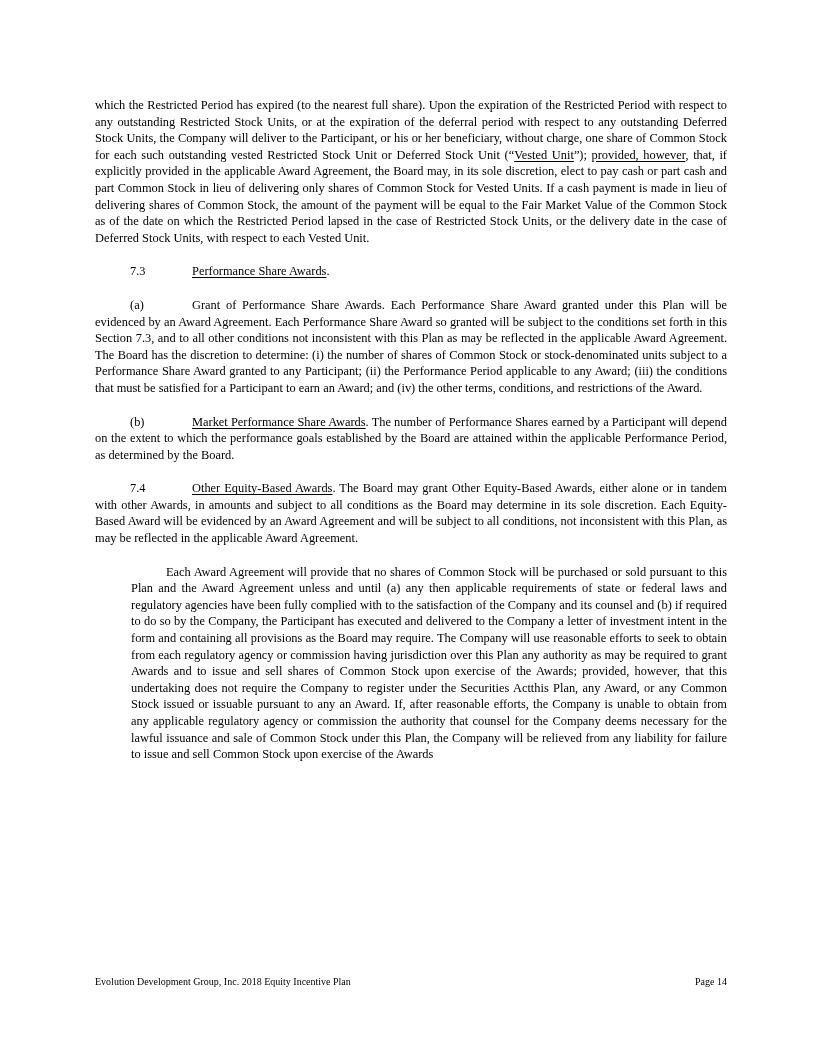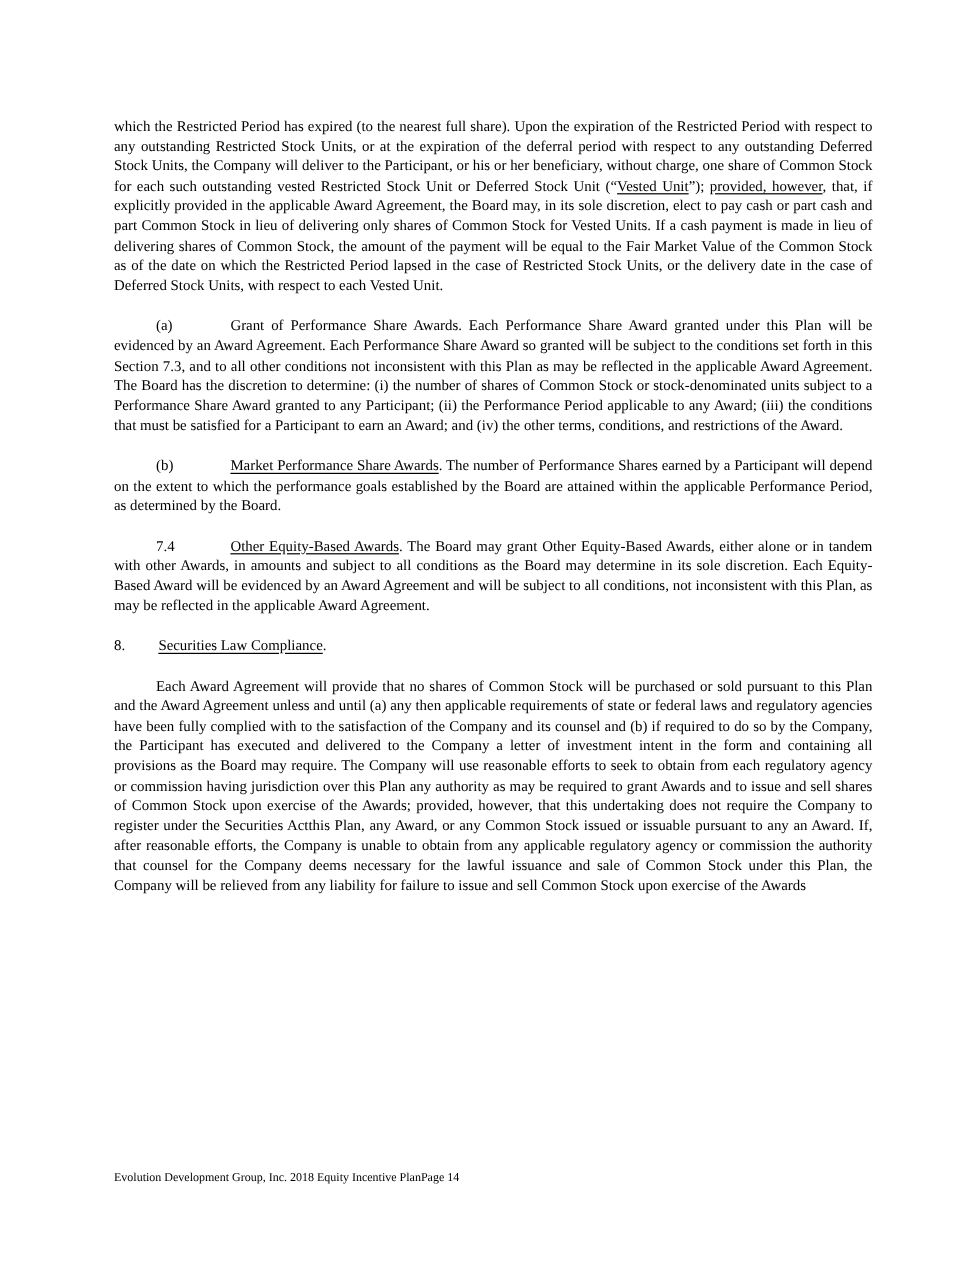--- a/index.html
+++ b/index.html
@@ -34,53 +34,54 @@
   }
   .content p.body-indent {
     text-indent: 35px;
   }
   .content p.section {
     text-indent: 0;
     margin-top: 6px;
   }
   .content p:last-child {
     margin-bottom: 0;
+    margin-left: 36px;
   }
   .lbl {
     display: inline-block;
     width: 62px;
     text-indent: 0;
   }
   .lbl-sec {
     width: 37px;
   }
   u {
     text-decoration: underline;
     text-underline-offset: 2px;
   }
   .footer {
     position: absolute;
     left: 95px;
     top: 976px;
     width: 632px;
     display: flex;
-    justify-content: flex-start;
+    justify-content: space-between;
     font-size: 10px;
     line-height: 12px;
   }
 </style>
 </head>
 <body>
 
 <div class="page">
   <div class="content" id="doc-content">
       <p class="body"><span>which the Restricted Period has expired (to the nearest full share). Upon the expiration of the Restricted Period with respect to any outstanding Restricted Stock Units, or at the expiration of the deferral period with respect to any outstanding Deferred Stock Units, the Company will deliver to the Participant, or his or her beneficiary, without charge, one share of Common Stock for each such outstanding vested Restricted Stock Unit or Deferred Stock Unit (“</span><u>Vested Unit</u><span>”); </span><u>provided, however</u><span>, that, if explicitly provided in the applicable Award Agreement, the Board may, in its sole discretion, elect to pay cash or part cash and part Common Stock in lieu of delivering only shares of Common Stock for Vested Units. If a cash payment is made in lieu of delivering shares of Common Stock, the amount of the payment will be equal to the Fair Market Value of the Common Stock as of the date on which the Restricted Period lapsed in the case of Restricted Stock Units, or the delivery date in the case of Deferred Stock Units, with respect to each Vested Unit.</span></p>
+      <p class="heading"><span class="lbl">7.3</span><u>Performance Share Awards</u><span>.</span></p>
       <p class="labeled"><span class="lbl">(a)</span><span>Grant of Performance Share Awards.  Each Performance Share Award granted under this Plan will be evidenced by an Award Agreement. Each Performance Share Award so granted will be subject to the conditions set forth in this Section 7.3, and to all other conditions not inconsistent with this Plan as may be reflected in the applicable Award Agreement. The Board has the discretion to determine: (i) the number of shares of Common Stock or stock-denominated units subject to a Performance Share Award granted to any Participant; (ii) the Performance Period applicable to any Award; (iii) the conditions that must be satisfied for a Participant to earn an Award; and (iv) the other terms, conditions, and restrictions of the Award.</span></p>
       <p class="labeled"><span class="lbl">(b)</span><u>Market Performance Share Awards</u><span>.  The number of Performance Shares earned by a Participant will depend on the extent to which the performance goals established by the Board are attained within the applicable Performance Period, as determined by the Board.</span></p>
       <p class="labeled"><span class="lbl">7.4</span><u>Other Equity-Based Awards</u><span>. The Board may grant Other Equity-Based Awards, either alone or in tandem with other Awards, in amounts and subject to all conditions as the Board may determine in its sole discretion. Each Equity-Based Award will be evidenced by an Award Agreement and will be subject to all conditions, not inconsistent with this Plan, as may be reflected in the applicable Award Agreement.</span></p>
-      <p class="section"><span class="lbl lbl-sec">8.</span><u>Securities Law Compliance</u><span>.</span></p>
       <p class="body-indent"><span>Each Award Agreement will provide that no shares of Common Stock will be purchased or sold pursuant to this Plan and the Award Agreement unless and until (a) any then applicable requirements of state or federal laws and regulatory agencies have been fully complied with to the satisfaction of the Company and its counsel and (b) if required to do so by the Company, the Participant has executed and delivered to the Company a letter of investment intent in the form and containing all provisions as the Board may require. The Company will use reasonable efforts to seek to obtain from each regulatory agency or commission having jurisdiction over this Plan any authority as may be required to grant Awards and to issue and sell shares of Common Stock upon exercise of the Awards; provided, however, that this undertaking does not require the Company to register under the Securities Actthis Plan, any Award, or any Common Stock issued or issuable pursuant to any an Award. If, after reasonable efforts, the Company is unable to obtain from any applicable regulatory agency or commission the authority that counsel for the Company deems necessary for the lawful issuance and sale of Common Stock under this Plan, the Company will be relieved from any liability for failure to issue and sell Common Stock upon exercise of the Awards</span></p>
     </div>
   <div class="footer">
     <span>Evolution Development Group, Inc. 2018 Equity Incentive Plan</span>
     <span>Page 14</span>
   </div>
 </div>
 
 </body></html>

